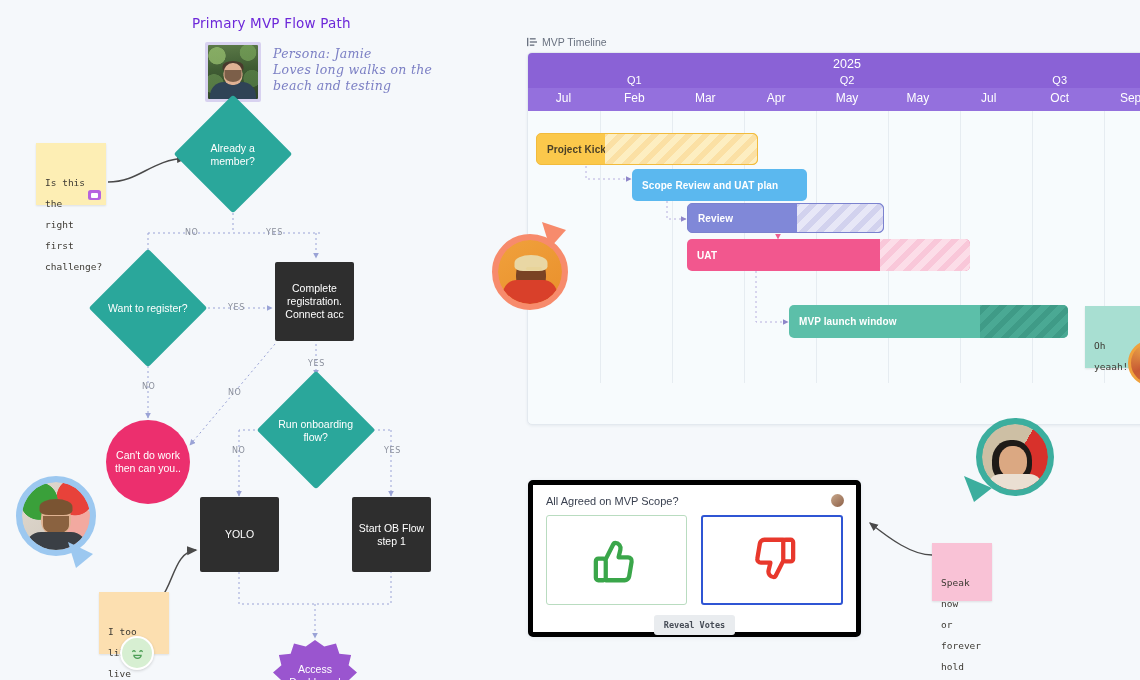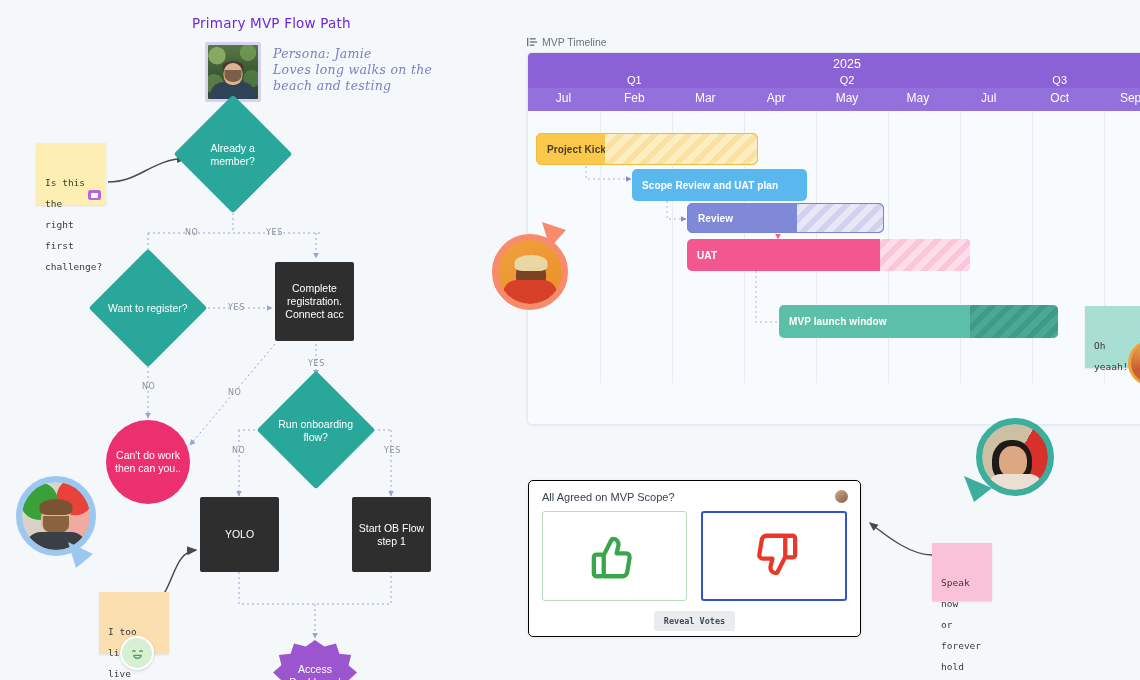--- a/index.html
+++ b/index.html
@@ -137,21 +137,21 @@
   .gantt-body{position:relative;background:#f7fbfd;}
   .gcol{position:absolute;top:0;bottom:0;width:1px;background:#e6ecf1;}
   .bar{
     position:absolute;border-radius:5px;display:flex;align-items:center;
     color:#fff;font-size:10px;font-weight:bold;padding-left:10px;box-sizing:border-box;
     letter-spacing:.1px;
   }
   .bar .prog{position:absolute;top:0;bottom:0;right:0;border-radius:0 5px 5px 0;}
 
   
-  .vote-card{background:#fff;border:1px solid #000000;border-radius:5px;
+  .vote-card{background:#fff;border:5px solid #000000;border-radius:5px;
     box-shadow:0 1px 4px rgba(30,50,80,.08);box-sizing:border-box;}
   .vote-title{font-size:11px;color:#3a4150;}
   .vote-opt{border-radius:3px;box-sizing:border-box;display:flex;
     align-items:center;justify-content:center;background:#fff;}
   .reveal-btn{
     background:#e9ecef;border-radius:3px;font-size:8.5px;color:#454b55;
     padding:5px 10px;display:inline-block;font-weight:bold;
     font-family:"DejaVu Sans Mono","Liberation Mono",monospace;
   }
   .mini-av{width:13px;height:13px;border-radius:50%;overflow:hidden;position:relative;}
@@ -375,21 +375,21 @@
       <div class="bar" style="left:159px;top:92px;width:197px;height:30px;background:#8088d8;border:1px solid #7b82cf;">
         <span style="position:relative;z-index:1">Review</span>
         <span class="prog" style="width:86px;background:repeating-linear-gradient(-45deg,#e7e7f7 0 6px,#d2d2ee 6px 12px);"></span>
       </div>
 
       <div class="bar" style="left:159px;top:128px;width:283px;height:32px;background:#f2578e;">
         <span style="position:relative;z-index:1">UAT</span>
         <span class="prog" style="width:90px;background:repeating-linear-gradient(-45deg,#fcdde8 0 6px,#f9c7d9 6px 12px);"></span>
       </div>
 
-      <div class="bar" style="left:251px;top:194px;width:279px;height:33px;background:#5cbfa9;">
+      <div class="bar" style="left:261px;top:194px;width:279px;height:33px;background:#5cbfa9;">
         <span style="position:relative;z-index:1">MVP launch window</span>
         <span class="prog" style="width:88px;background:repeating-linear-gradient(-45deg,#4aa994 0 6px,#3f9b87 6px 12px);"></span>
       </div>
     </div>
   </div>
 
   <div class="presence" style="left:492px;top:234px;z-index:5">
     <div class="av-ring" style="width:76px;height:76px;border:6px solid #f78b6c;background:#f78b6c;">
       <div class="av-img" style="background:linear-gradient(150deg,#f0a13c,#e98f2b);">
         <div style="position:absolute;left:52%;top:30%;transform:translateX(-50%);width:30px;height:34px;border-radius:46% 46% 48% 48%;background:#7a4324;"></div>

